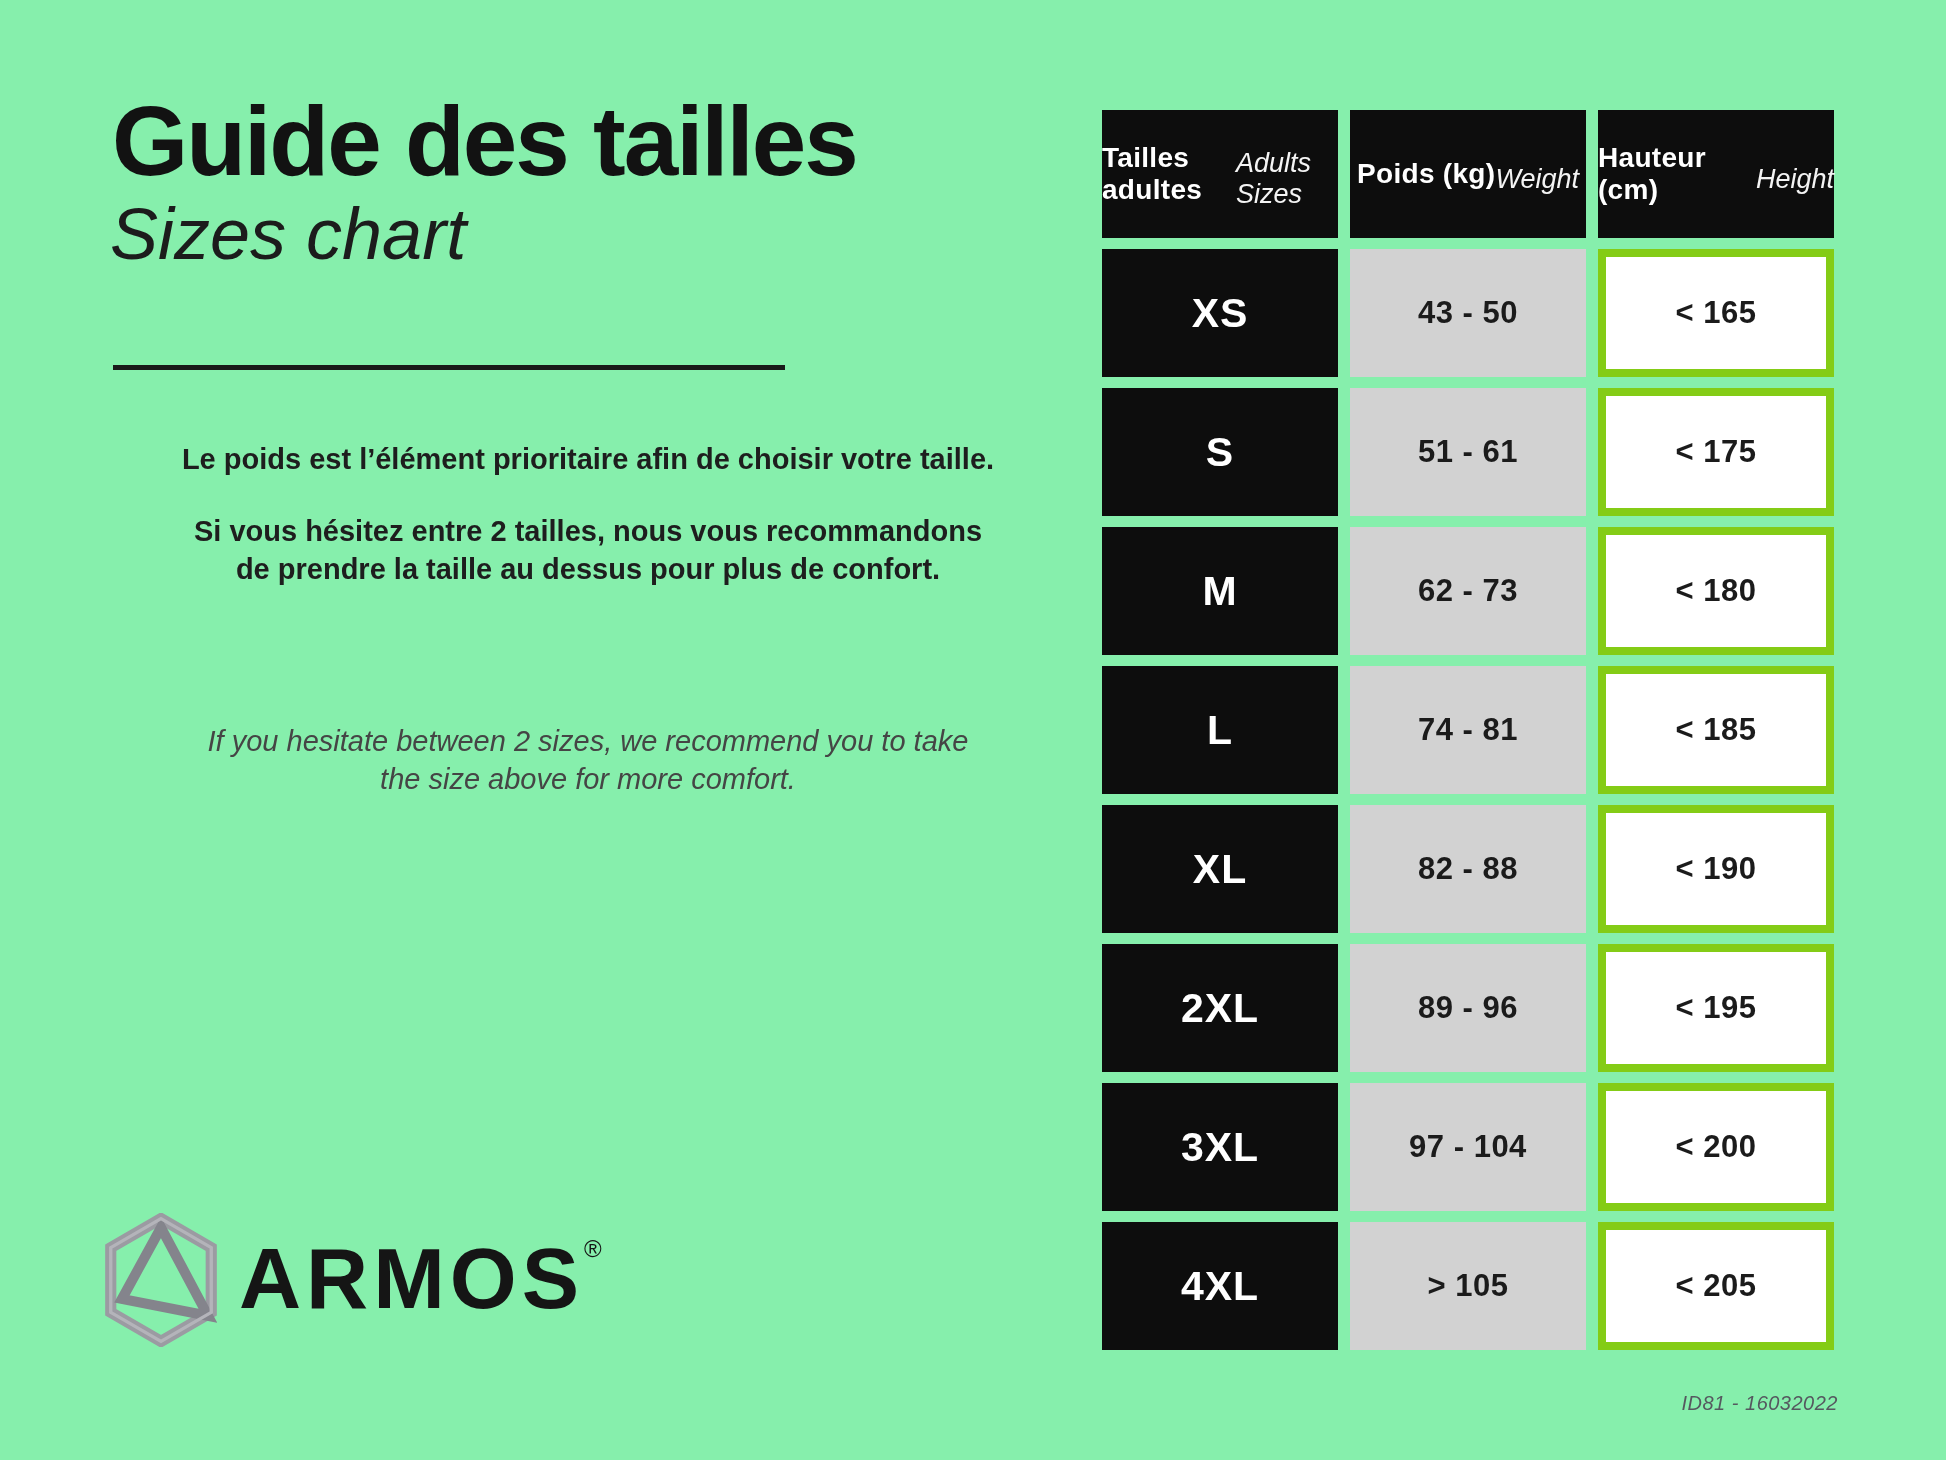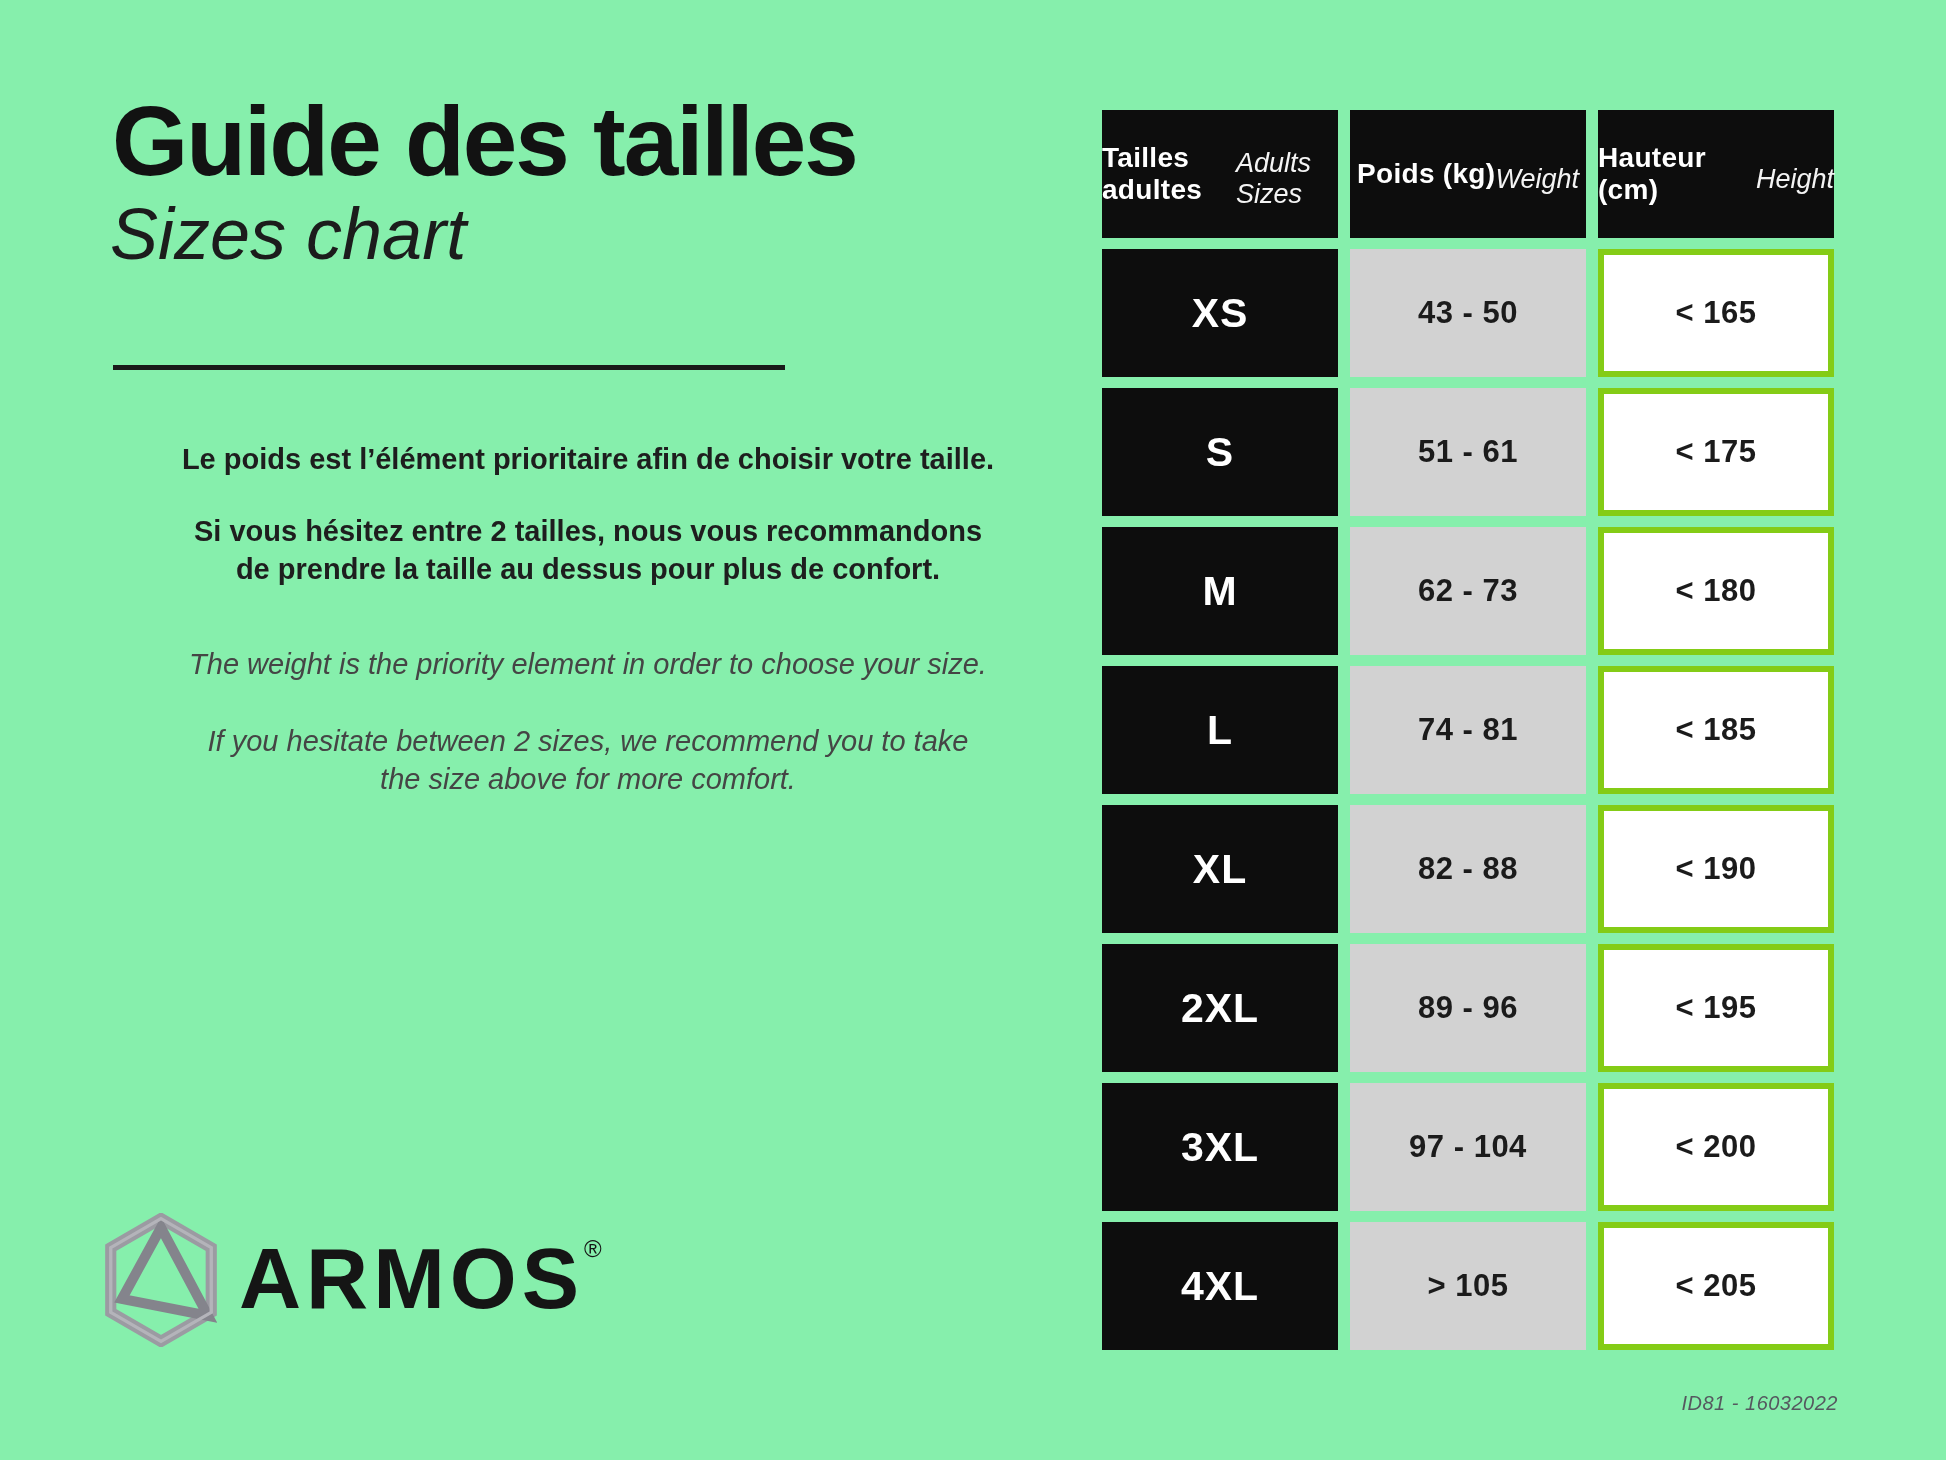--- a/index.html
+++ b/index.html
@@ -43,40 +43,39 @@
   .size-table{
     position:absolute;left:1102px;top:110px;
     display:grid;grid-template-columns:236px 236px 236px;gap:11px 12px;
   }
   .cell{height:128px;display:flex;align-items:center;justify-content:center;box-sizing:border-box;}
   .head{background:#0d0d0d;color:#ffffff;flex-direction:row;}
   .head .h-fr{font-weight:700;font-size:28px;letter-spacing:0.3px;}
   .head .h-en{font-style:italic;font-weight:400;font-size:27px;margin-top:10px;color:#f4f4f4;}
   .size-cell{background:#0d0d0d;color:#ffffff;font-weight:700;font-size:41px;letter-spacing:1px;}
   .weight-cell{background:#d2d2d2;}
-  .height-cell{background:#ffffff;border:6px solid #84cc16;}
+  .height-cell{background:#ffffff;border:8px solid #84cc16;}
   .val{font-size:31px;font-weight:600;color:#1b1b1b;letter-spacing:0.5px;}
   .trow{display:contents;}
 </style>
 </head>
 <body>
 
 <div class="page">
 
   <div class="title-fr">Guide des tailles</div>
   <div class="title-en">Sizes chart</div>
   <div class="divider"></div>
 
   <div class="para fr p-fr1">Le poids est l’élément prioritaire afin de choisir votre taille.</div>
   <div class="para fr p-fr2">
     <div>Si vous hésitez entre 2 tailles, nous vous recommandons</div>
     <div>de prendre la taille au dessus pour plus de confort.</div>
   </div>
 
-  <div class="para en p-en1">The weight is the priority element in order to choose your size.</div>
   <div class="para en p-en2">
     <div>If you hesitate between 2 sizes, we recommend you to take</div>
     <div>the size above for more comfort.</div>
   </div>
 
   <div class="size-table">
 
     <div class="cell head">
       <span class="h-fr">Tailles adultes</span>
       <span class="h-en">Adults Sizes</span>

